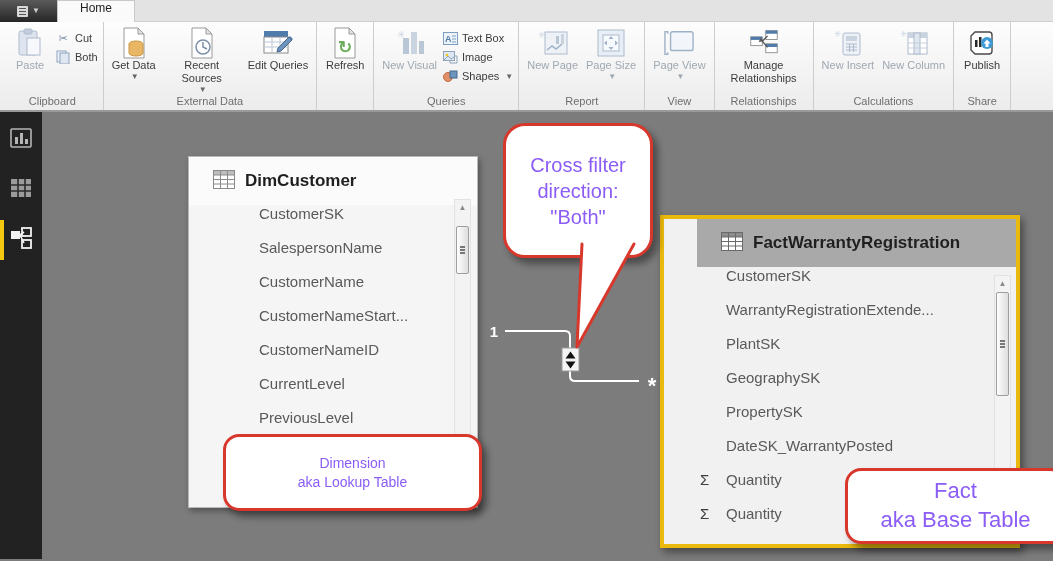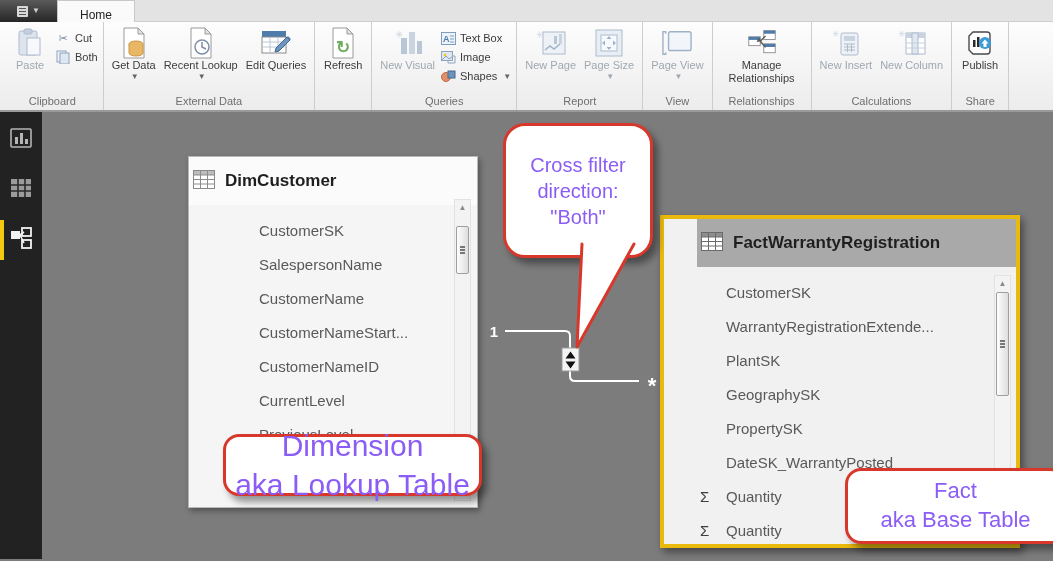--- a/index.html
+++ b/index.html
@@ -8,21 +8,21 @@
 
   
   .titlebar { height:22px; display:flex; background:#e3e3e3; border-bottom:1px solid #cfcfcf; }
   .file-btn { width:57px; height:22px; background:linear-gradient(#5a5a5a,#262626);
     display:flex; align-items:center; justify-content:center; gap:4px; cursor:pointer; }
   .file-glyph { width:11px; height:11px; background:#d8d8d8; border-radius:1px; position:relative; }
   .file-glyph:before { content:""; position:absolute; left:2px; top:2px; width:7px; height:1.5px;
     background:#555; box-shadow:0 3px 0 #555, 0 6px 0 #555; }
   .file-caret { color:#cfcfcf; font-size:8px; line-height:1; }
   .tab { height:22px; padding:0 22px; background:#fafafa; border:1px solid #c8c8c8; border-bottom:none;
-    font-size:12px; color:#222; display:flex; align-items:flex-end; }
+    font-size:12px; color:#222; display:flex; align-items:flex-start; }
   .ribbon { height:90px; background:linear-gradient(#fdfdfd,#ececec);
     border-bottom:2px solid #9a9a9a; display:flex; align-items:stretch; padding-left:2px; }
   .rgroup { display:flex; flex-direction:column; border-right:1px solid #cdcdcd; padding:2px 5px 0; }
   .rgroup-buttons { flex:1; display:flex; align-items:flex-start; gap:2px; }
   .rgroup-label { text-align:center; font-size:11px; color:#6e6e6e; padding:1px 2px 3px; white-space:nowrap; }
   .bigbtn { min-width:46px; max-width:82px; display:flex; flex-direction:column; align-items:center;
     padding:3px 3px 0; font-size:11px; line-height:1.18; color:#3c3c3c; text-align:center; cursor:pointer; border-radius:2px; }
   .bigbtn .bicon { width:30px; height:32px; display:flex; align-items:center; justify-content:center; }
   .bigbtn.disabled { color:#9fa8b1; }
   .smallstack { display:flex; flex-direction:column; gap:3px; padding-top:6px; }
@@ -35,29 +35,29 @@
   .main { position:relative; height:447px; display:flex; }
   .sidebar { width:42px; background:#222222; display:flex; flex-direction:column; align-items:center;
     padding-top:12px; gap:18px; }
   .side-item { position:relative; width:42px; height:32px; display:flex; align-items:center; justify-content:center; cursor:pointer; }
   .side-item.active:before { content:""; position:absolute; left:0; top:-4px; bottom:-4px; width:4px; background:#F2C811; }
   .canvas { position:relative; flex:1; background:#7c7c7c; }
 
   
   .etable { position:absolute; background:#f5f5f5; border:1px solid #b9b9b9;
     box-shadow:2px 3px 6px rgba(0,0,0,.35); z-index:1; }
-  .etable .ehead { height:48px; display:flex; align-items:center; padding-left:4px; gap:10px; }
+  .etable .ehead { height:48px; display:flex; align-items:center; padding-left:24px; gap:10px; }
   .etable .etitle { font-size:17px; font-weight:bold; color:#1f1f1f; }
   .dim { left:146px; top:44px; width:290px; height:352px; }
   .dim .ehead { background:#fbfbfb; }
   .fact { left:618px; top:103px; width:360px; height:333px; border:4px solid #E9B90D;
     box-shadow:3px 4px 8px rgba(0,0,0,.45); background:#f1f1f1; }
   .fact .ehead { background:#a9a9a9;margin-left:33px; }
   .fields { position:relative; }
-  .frow { height:34px; display:flex; align-items:flex-end; font-size:15px; color:#595959; cursor:pointer; }
+  .frow { height:34px; display:flex; align-items:flex-start; font-size:15px; color:#595959; cursor:pointer; }
   .dim .frow { padding-left:70px; }
   .fact .frow { padding-left:36px; }
   .frow .sigma { width:18px; color:#3f3f3f; font-size:15px; visibility:hidden; }
   .frow.has-agg .sigma { visibility:visible; }
   .frow .fname { margin-left:8px; white-space:nowrap; overflow:hidden; }
   .dim .frow .fname { margin-left:0; }
 
   
   .vscroll { position:absolute; width:17px; background:#f3f3f3; border:1px solid #e2e2e2; z-index:2; }
   .dim .vscroll { right:6px; top:42px; bottom:6px; }
@@ -74,21 +74,21 @@
 
   
   .overlay { position:absolute; left:0; top:0; width:100%; height:100%; z-index:2; pointer-events:none; }
   .tailsvg { position:absolute; left:0; top:0; width:100%; height:100%; z-index:4; pointer-events:none; }
 
   
   .callout { position:absolute; background:#fff; border:3px solid #D8382C; border-radius:16px;
     color:#8b5cf6; text-align:center; box-shadow:5px 6px 7px rgba(0,0,0,.4); z-index:3;
     display:flex; flex-direction:column; justify-content:center; line-height:1.3; }
   .co-cross { left:461px; top:11px; width:150px; height:135px; font-size:20px; border-radius:22px; }
-  .co-dim  { left:181px; top:322px; width:259px; height:62px; font-size:30px; }
+  .co-dim  { left:181px; top:322px; width:259px; height:77px; font-size:14px; }
   .co-fact { left:756px; top:356px; width:221px; height:76px; font-size:22px;margin-left:47px; }
 
   svg text { font-family:"Liberation Sans", sans-serif; }
 </style>
 </head>
 <body>
 
 <div class="titlebar">
   <div class="file-btn">
     <span class="file-glyph"></span>
@@ -148,21 +148,21 @@
       </div>
       <div class="bigbtn">
         <span class="bicon">
           <svg width="26" height="32" viewBox="0 0 26 32">
               <path d="M3 1 h14 l6 6 v24 h-20 z" fill="#fff" stroke="#9a9a9a"></path>
               <path d="M17 1 l6 6 h-6 z" fill="#e4e4e4" stroke="#9a9a9a"></path>
               <circle cx="14" cy="20" r="7" fill="#fff" stroke="#7d8ea8" stroke-width="1.5"></circle>
               <path d="M14 15 v5 l4 2" fill="none" stroke="#7d8ea8" stroke-width="1.5"></path>
             </svg>
         </span>
-        <span>Recent Lookup</span>
+        <span>Recent Sources</span>
         <span class="caret">▼</span>
       </div>
       <div class="bigbtn">
         <span class="bicon">
           <svg width="30" height="30" viewBox="0 0 30 30">
               <rect x="1" y="3" width="24" height="6" fill="#4f7cab"></rect>
               <rect x="1" y="9" width="24" height="16" fill="#fff" stroke="#8a8a8a"></rect>
               <path d="M1 14 h24 M1 19 h24 M9 9 v16 M17 9 v16" stroke="#b9c6d4"></path>
               <path d="M27 8 l3 3 -12 12 -4 1 1 -4 z" fill="#5b87b5" stroke="#3c6販"></path>
               <path d="M26 9 l3 3 -11 11 -4 1 1 -4 z" fill="#6d94bf" stroke="#47688c"></path>

